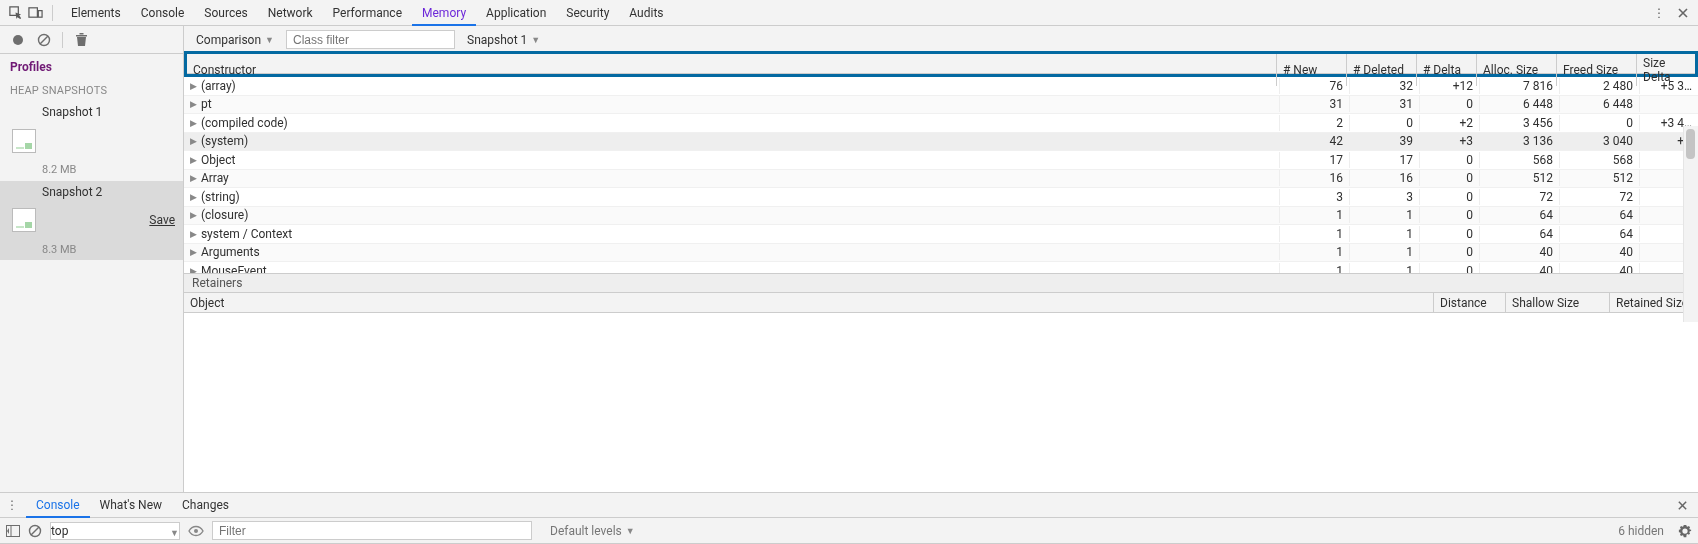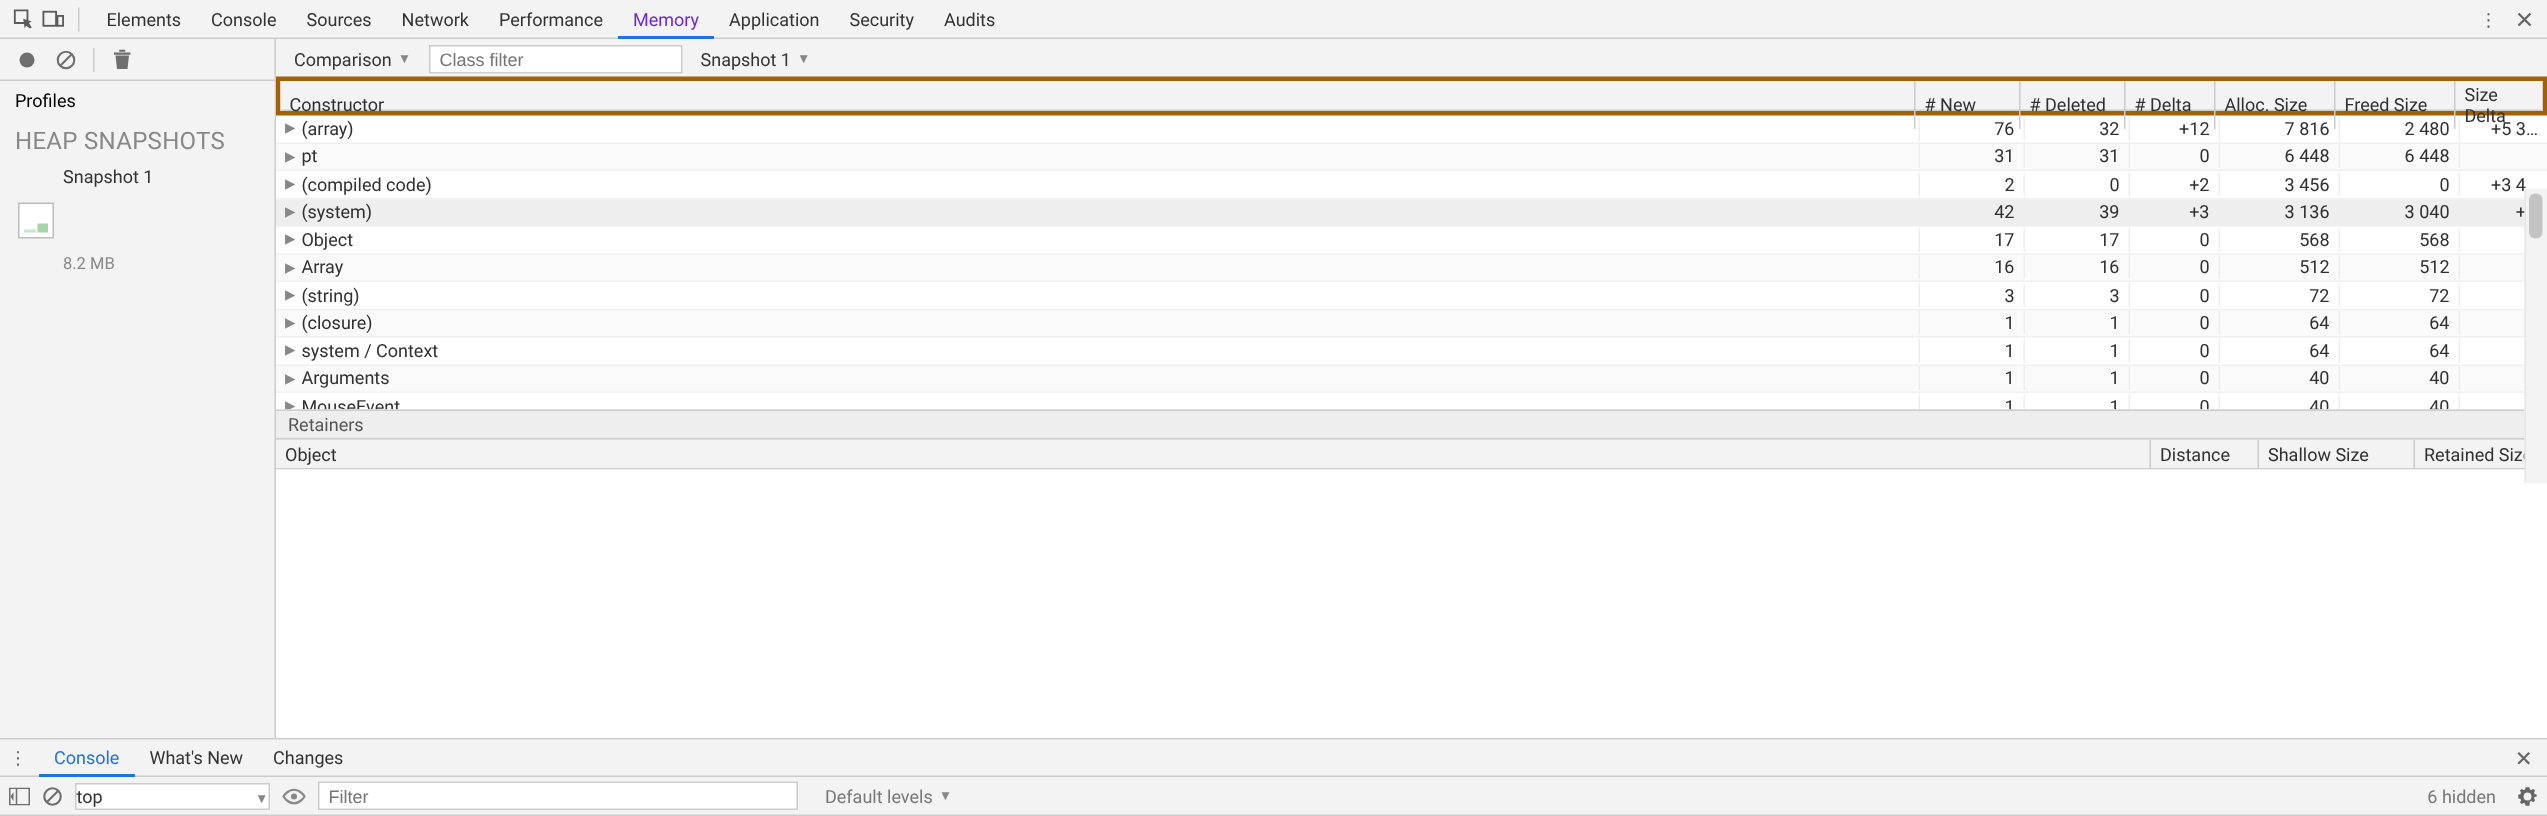--- a/index.html
+++ b/index.html
@@ -67,24 +67,24 @@
   }
   
   .main {
     flex:1; display:flex; min-height:0;
   }
   .sidebar {
     width:184px; background:#f3f3f3; border-right:1px solid #ccc;
     display:flex; flex-direction:column;
   }
   .sidebar .section-head {
-    padding:6px 10px; color:#000000; background:#f3f3f3;
+    padding:6px 10px; color:#701a75; background:#f3f3f3;font-weight:bold;
   }
   .sidebar .group-head {
-    padding:4px 10px; color:#888; font-size:16px; letter-spacing:0.2px;
+    padding:4px 10px; color:#888; font-size:11px; letter-spacing:0.2px;
   }
   .snap {
     display:flex; align-items:center; gap:6px; padding:4px 8px 4px 12px;
   }
   .snap.selected { background:#dadada; }
   .snap .thumb {
     width:24px; height:24px; background:#fff; border:1px solid #bbb;
     position:relative;
   }
   .snap .thumb::before {
@@ -94,21 +94,21 @@
       linear-gradient(#a5d6a7,#a5d6a7) 9px 10px/7px 9px no-repeat,
       linear-gradient(#81c784,#81c784) 17px 6px/5px 13px no-repeat;
   }
   .snap .txt { display:flex; flex-direction:column; line-height:1.2; flex:1;}
   .snap .name { color:#333;}
   .snap .size { color:#888; font-size:11px;margin-top:44px;}
   .snap .save { text-decoration:underline; color:#333; margin-left:auto;}
   
   .content { flex:1; display:flex; flex-direction:column; min-width:0;}
   .highlight-wrap {
-    border:3px solid #a16207; margin: -3px 0 0 0;
+    border:3px solid #0369a1; margin: -3px 0 0 0;
   }
   .grid-head, .grid-row, .ret-head {
     display:grid;
     grid-template-columns: 1fr 70px 70px 60px 80px 80px 58px;
     align-items:center;
     font-variant-numeric: tabular-nums;
   }
   .grid-head {
     background:#f3f3f3; border-bottom:1px solid #ccc; height:20px;
   }
@@ -255,20 +255,28 @@
     <div class="section-head">Profiles</div>
     <div class="group-head">HEAP SNAPSHOTS</div>
     <div id="snapshots">
         <div class="snap">
           <div class="thumb"></div>
     <div class="txt">
             <span class="name">Snapshot 1</span>
     <span class="size">8.2 MB</span>
           </div>
     </div>
+        <div class="snap selected">
+          <div class="thumb"></div>
+    <div class="txt">
+            <span class="name">Snapshot 2</span>
+    <span class="size">8.3 MB</span>
+          </div>
+    <span class="save">Save</span>
+        </div>
       </div>
   </div>
 
   <div class="content">
     <div class="highlight-wrap">
       <div class="grid-head">
         <div>Constructor</div>
         <div># New</div>
         <div># Deleted</div>
         <div># Delta</div>

